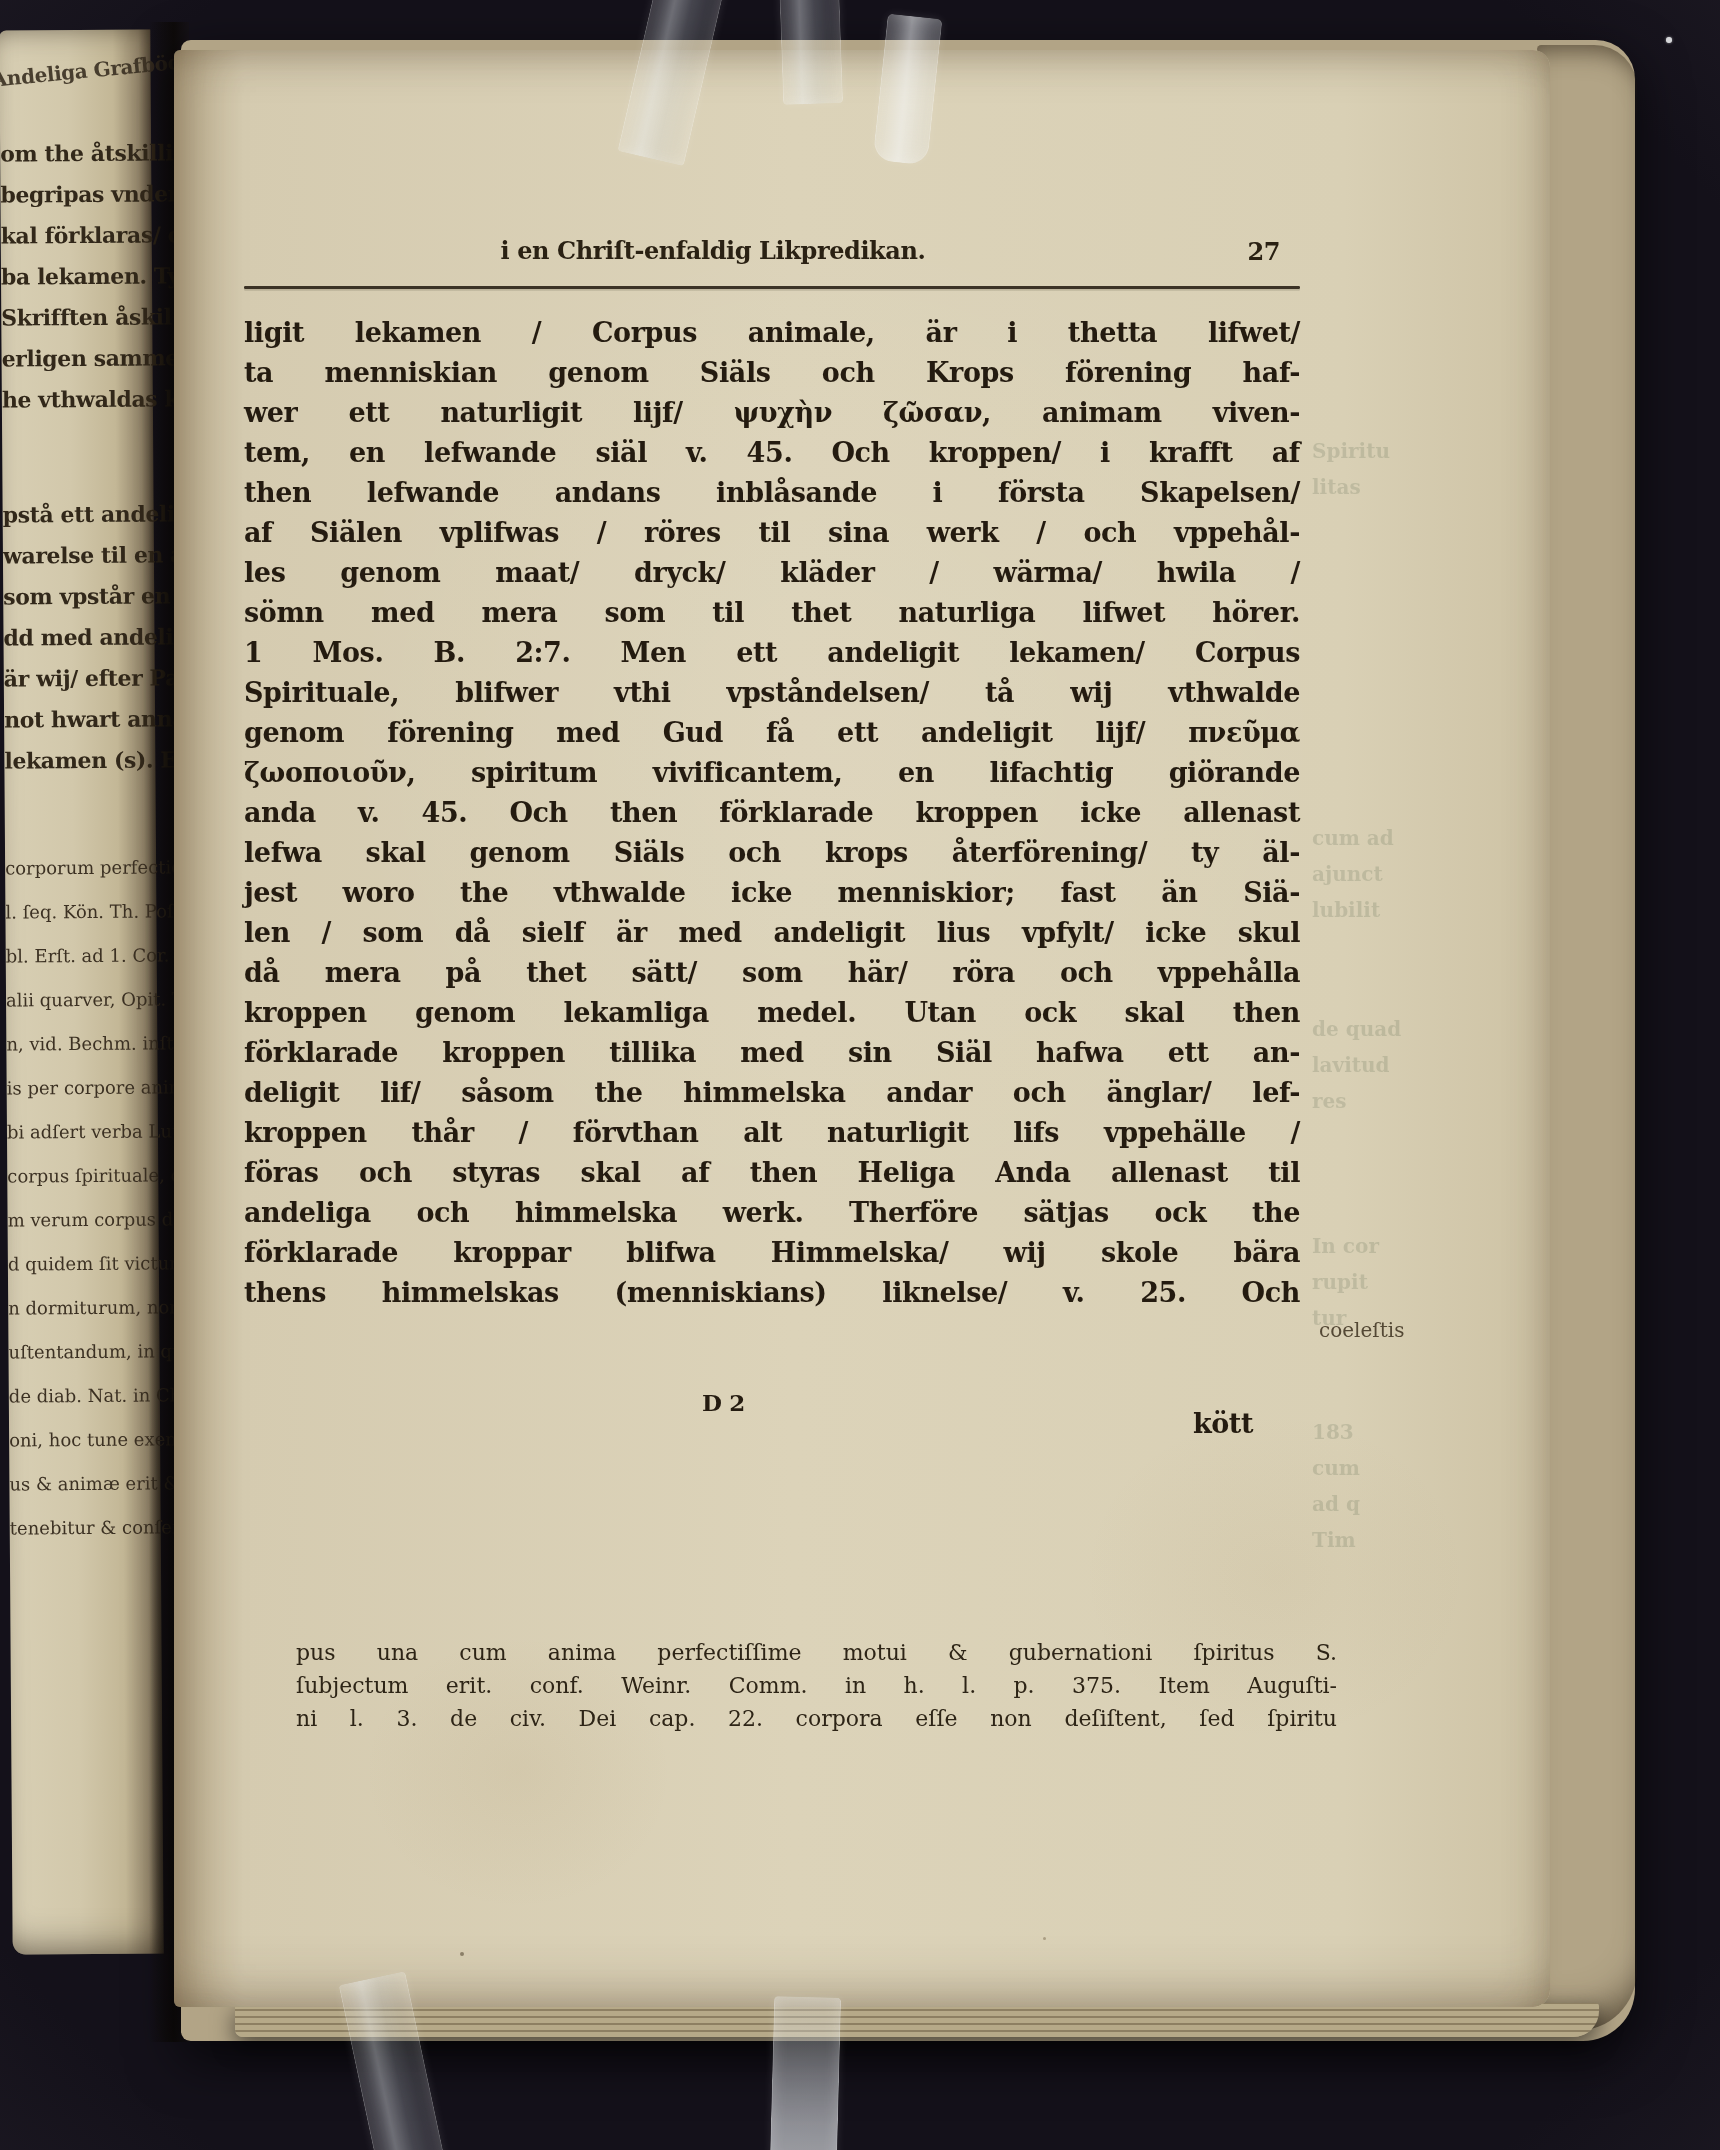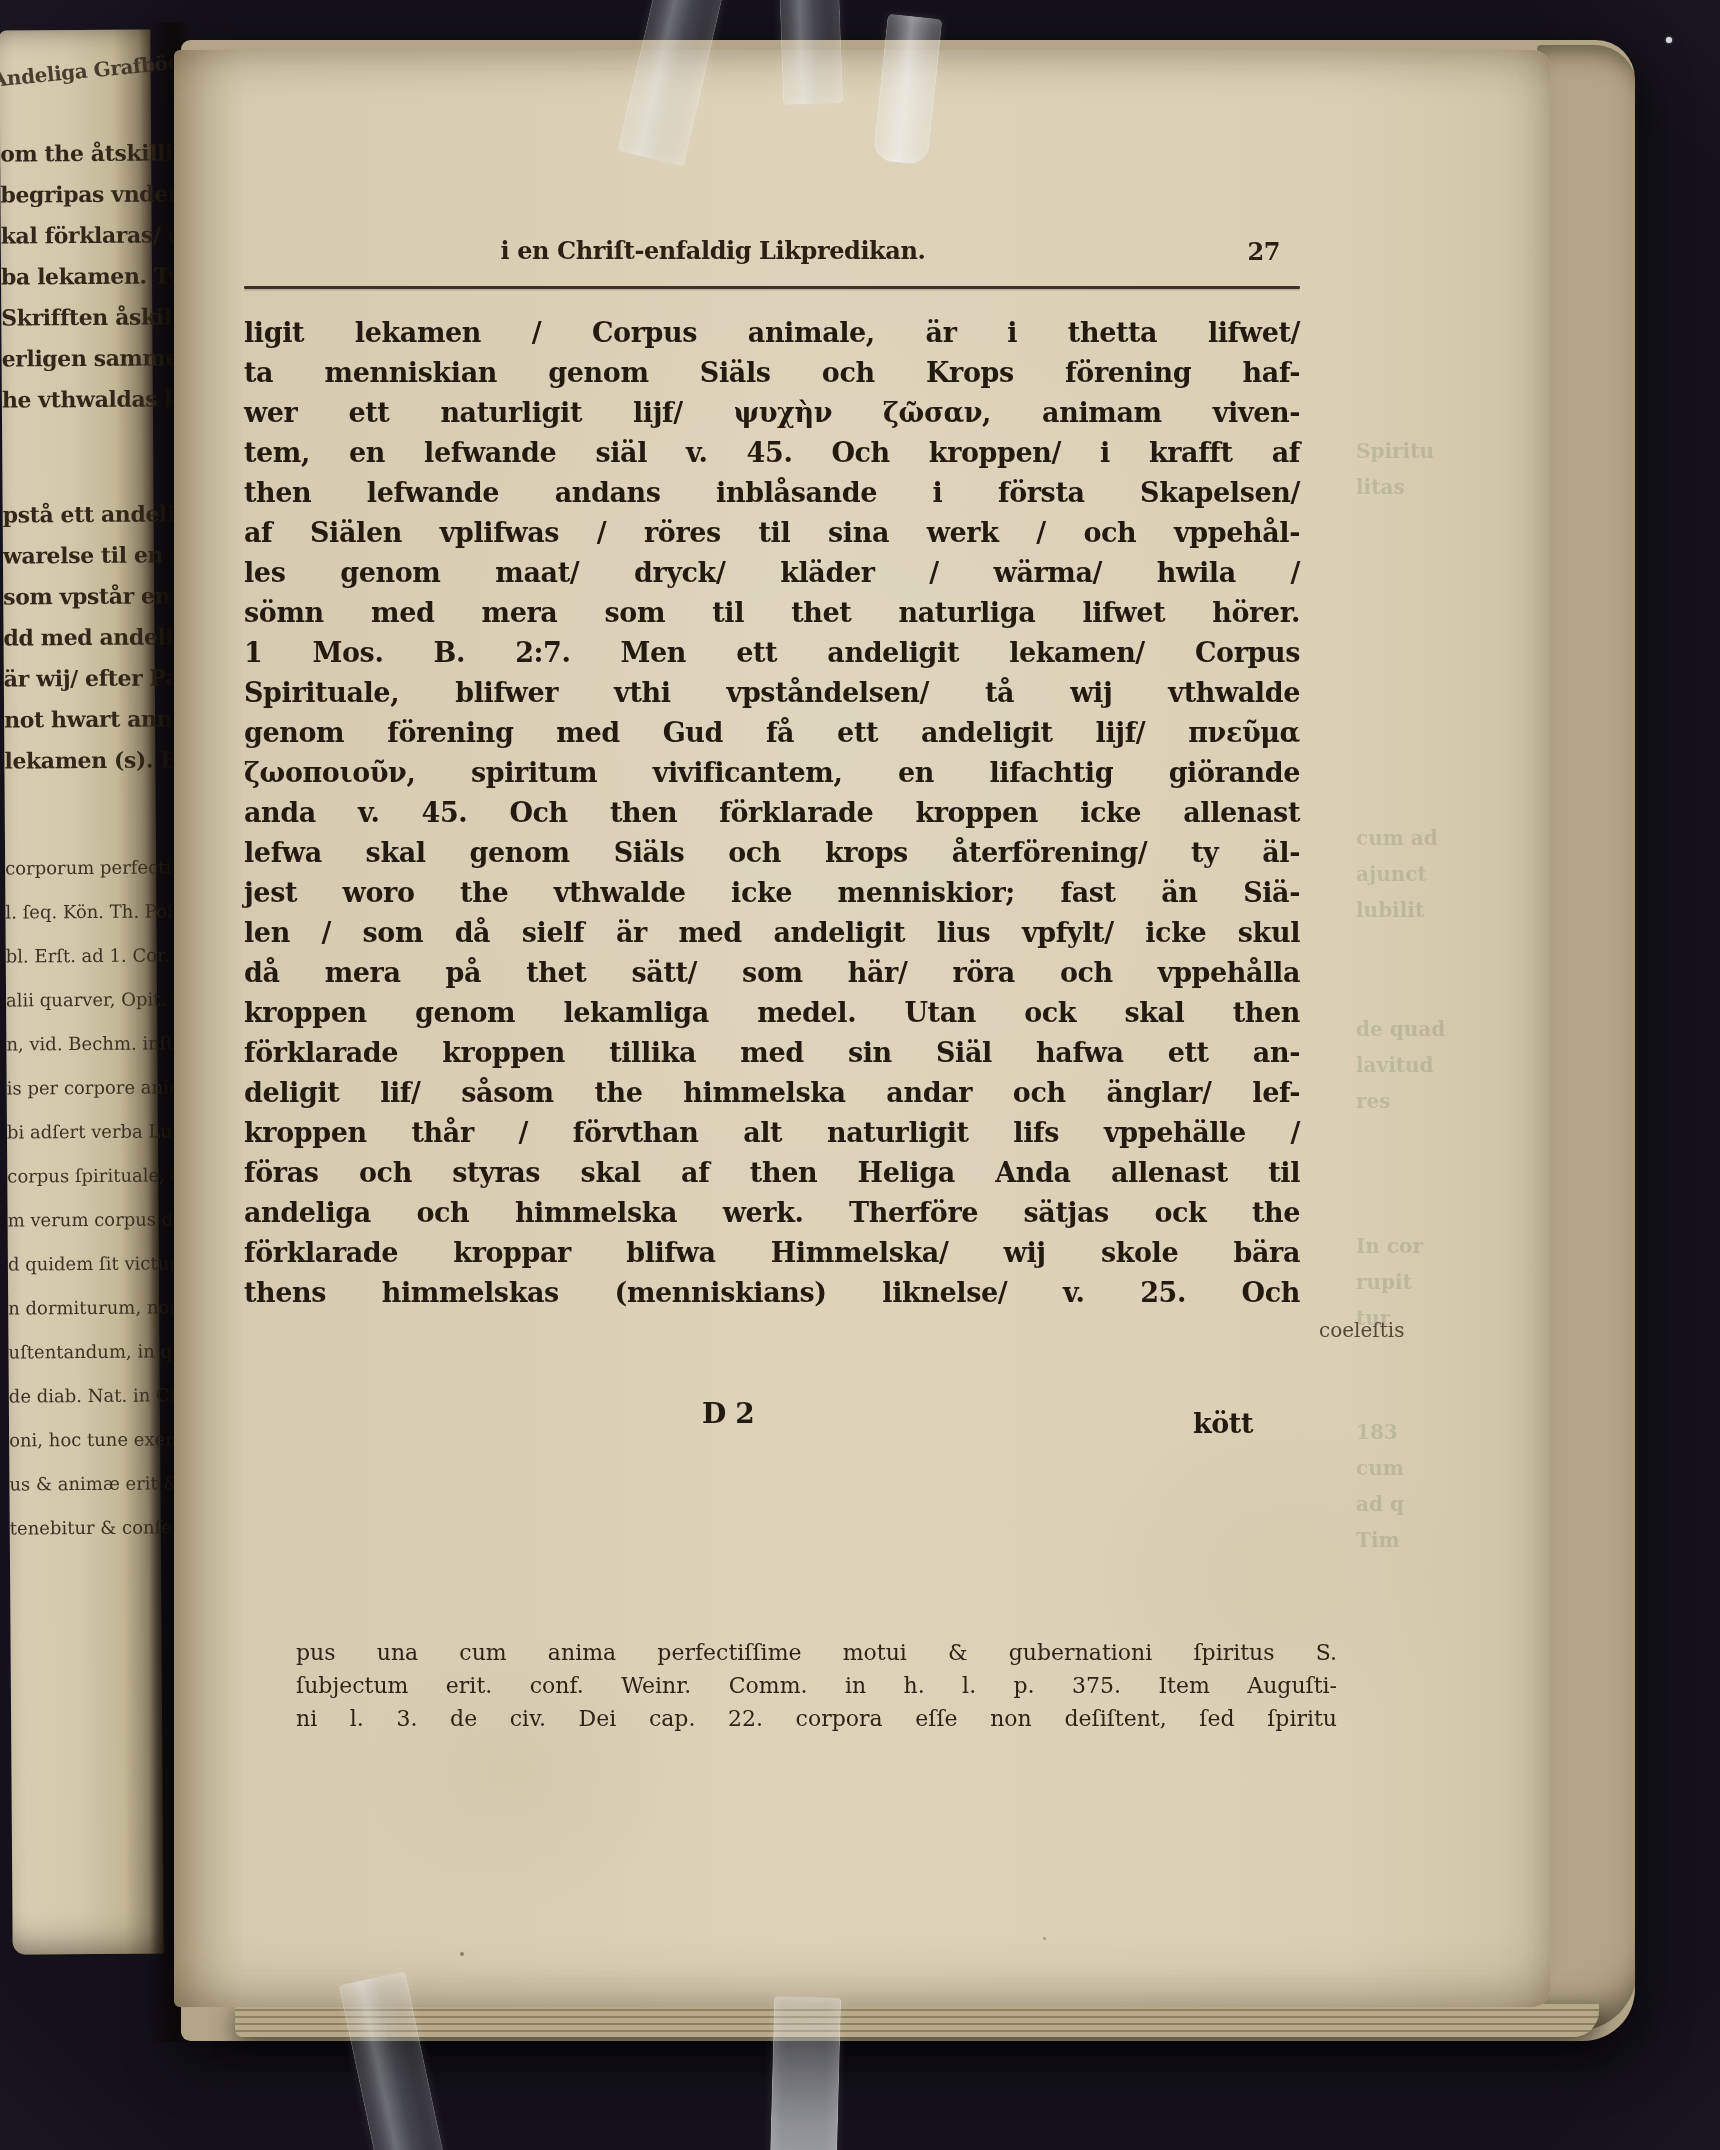--- a/index.html
+++ b/index.html
@@ -94,32 +94,32 @@
     font-size:27px;line-height:40px;color:#241b10;
     text-align:justify;text-align-last:justify;white-space:normal;
   }
 
   .margin-note{
     position:absolute;left:1145px;top:1268px;width:165px;
     font-size:20px;font-weight:400;color:#423624;opacity:.88;
   }
 
   .sig-row{position:absolute;left:70px;top:1339px;width:1056px;height:70px;}
-  .signature{position:absolute;left:458px;top:0;font-size:28px;color:#241b10;margin-top:8px;}
+  .signature{position:absolute;left:458px;top:0;font-size:23px;color:#241b10;}
   .catchword{position:absolute;right:47px;top:19px;font-size:27px;color:#241b10;}
 
   .footnote{position:absolute;left:122px;top:1586px;width:1041px;}
   .fn-line{
     font-size:22px;line-height:33px;font-weight:400;color:#2d2416;
     text-align:justify;text-align-last:justify;
   }
 
   
   .bleed{position:absolute;left:1138px;width:165px;opacity:.20;filter:blur(0.7px);}
-  .bleed div{font-size:20px;line-height:36px;font-weight:600;color:#59684e;margin-left:44px;}
+  .bleed div{font-size:20px;line-height:36px;font-weight:600;color:#59684e;}
   .bleed-g1{top:383px;}
   .bleed-g2{top:770px;}
   .bleed-g3{top:961px;}
   .bleed-g4{top:1178px;}
   .bleed-g5{top:1364px;}
 
   
   .strip{
     position:absolute;border-radius:4.3px;
     background:linear-gradient(90deg, rgba(236,241,246,.10) 0%, rgba(236,241,246,.42) 32%, rgba(214,222,230,.26) 58%, rgba(236,241,246,.12) 100%);

